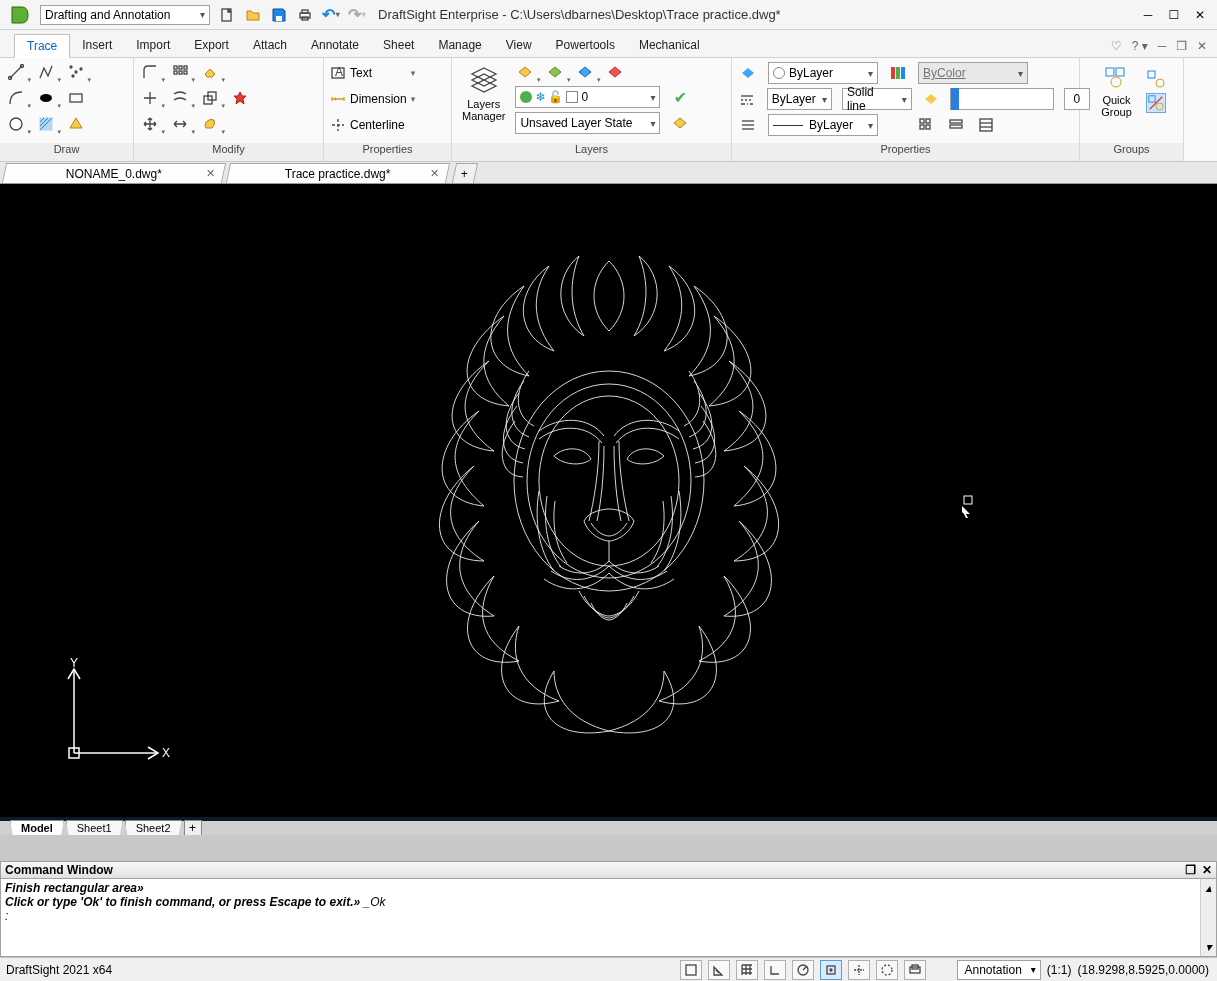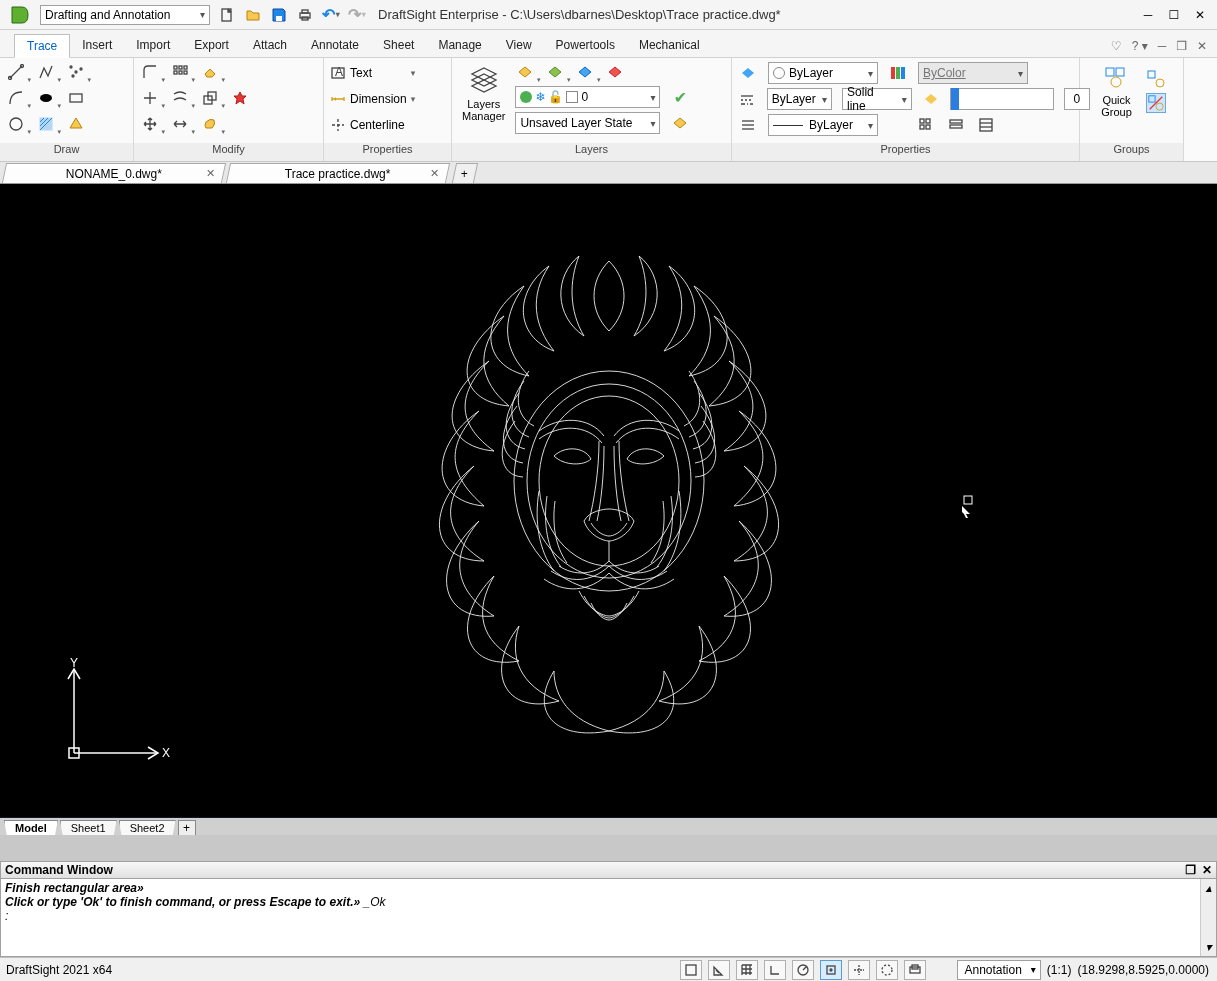--- a/index.html
+++ b/index.html
@@ -38,21 +38,21 @@
 .doctabs { height:22px; background:#e8e8e8; display:flex; align-items:flex-end; border-bottom:1px solid #999;}
 .dtab { height:20px; min-width:220px; background:#fdfdfd; border:1px solid #aaa; border-bottom:none; display:flex; align-items:center; justify-content:center; position:relative; margin-left:4px; cursor:pointer; transform:skewX(-12deg);}
 .dtab span { transform:skewX(12deg);}
 .dtab .close{position:absolute;right:8px;transform:skewX(12deg);font-size:11px;color:#666;}
 .dtab-add{width:22px;height:20px;background:#f0f0f0;border:1px solid #aaa;border-bottom:none;display:flex;align-items:center;justify-content:center;margin-left:6px;cursor:pointer;transform:skewX(-12deg);}
 .dtab-add span{transform:skewX(12deg);}
 .canvas { flex:1; background:#000; position:relative; }
 .ucs { position:absolute; left:60px; bottom:50px; }
 .art { position:absolute; left:50%; top:50%; transform:translate(-50%,-50%); }
 .cursor { position:absolute; right:235px; top:310px; pointer-events:none;}
-.sheettabs { height:18px; background:#d0d0d0; display:flex; align-items:flex-end; padding-left:4px; border-top:1px solid #0f172a;}
+.sheettabs { height:18px; background:#d0d0d0; display:flex; align-items:flex-end; padding-left:10px; border-top:4px solid #0f172a;}
 .stab { padding:1px 10px; background:#f8f8f8; border:1px solid #888; border-bottom:none; margin-right:2px; cursor:pointer; font-size:11px; clip-path:polygon(0 0,100% 0,95% 100%,5% 100%);}
 .stab.active{background:#fff;font-weight:bold;}
 .stab-add{width:18px;text-align:center;border:1px solid #888;border-bottom:none;background:#eee;cursor:pointer;}
 .pal-gap{height:26px;background:#c8c8c8;}
 .cmdwin { background:#fff; }
 .cmdtitle { height:18px; background:linear-gradient(#f8f8f8,#e0e0e0); border:1px solid #a0a0a0; display:flex; align-items:center; padding:0 4px; font-weight:bold;}
 .cmdtitle .r{margin-left:auto;display:flex;gap:6px;}
 .cmdbody { border:1px solid #a0a0a0; border-top:none; padding:2px 4px; position:relative; height:78px; overflow:hidden;font-style:italic;}
 .cmdbody .sb{position:absolute;right:0;top:0;bottom:0;width:16px;background:#eee;border-left:1px solid #ccc;display:flex;flex-direction:column;justify-content:space-between;align-items:center;padding:2px 0;}
 .cmdline{font-family:Arial;font-size:12px;}

